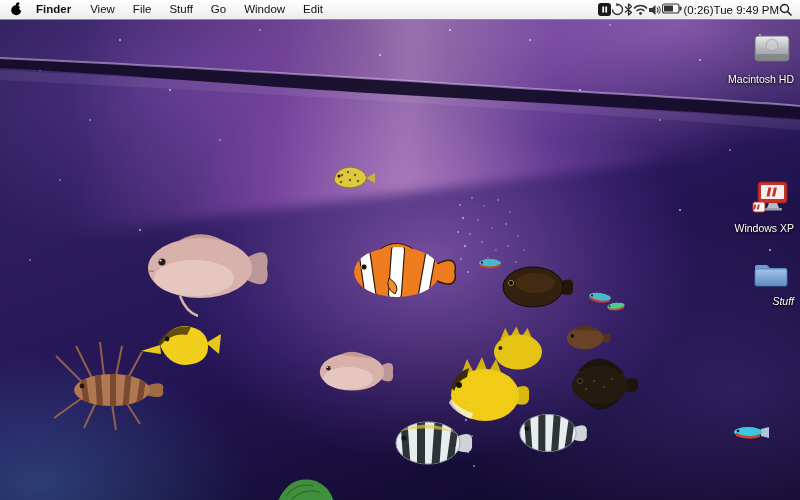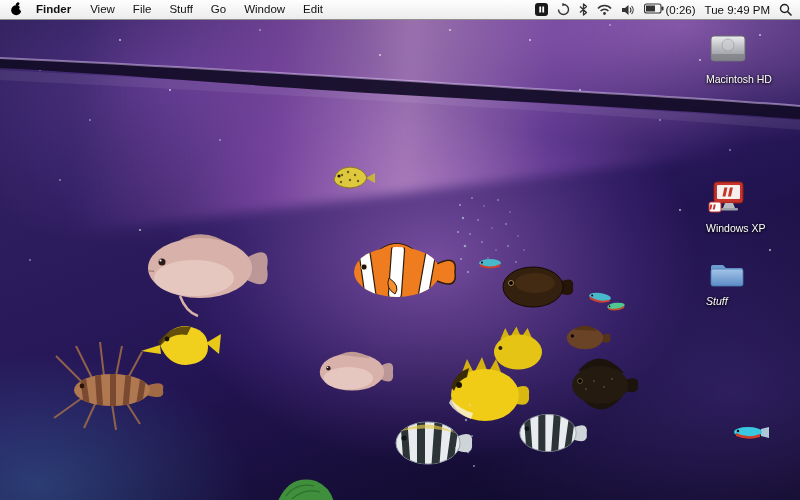--- a/index.html
+++ b/index.html
@@ -22,28 +22,28 @@
 
   
   .menubar{position:absolute;top:0;left:0;right:0;height:19px;z-index:20;
     background:linear-gradient(#fefefe,#ececec);border-bottom:1px solid #8f8f8f;
     display:flex;justify-content:space-between;align-items:center;
     padding:0 8px;font-size:11.5px;color:#111;}
   .mb-left{display:flex;}
   .mb-item{padding:0 9px;line-height:19px;cursor:default;}
   .mb-item.bold{font-weight:bold;padding:0 10px 0 8px;}
   .apple{display:flex;align-items:center;padding:0 5px 0 2px;}
-  .mb-right{display:flex;align-items:center;gap:9px;}
+  .mb-right{display:flex;align-items:center;}
   .st-ico{display:flex;align-items:center;}
   .mb-clock{white-space:nowrap;}
   .mb-batt-text{margin-left:2px;}
 
   
   .desk-icon{position:absolute;width:88px;display:flex;flex-direction:column;
-    align-items:flex-start;gap:1px;z-index:5;cursor:default;}
+    align-items:flex-end;gap:1px;z-index:5;cursor:default;}
   .desk-icon .lbl{font-size:10.5px;color:#fff;line-height:12px;
     text-shadow:0 1px 3px rgba(0,0,0,.95),0 0 2px rgba(0,0,0,.8);white-space:nowrap;}
   #di-hd{right:6px;top:32px;}
   #di-xp{right:6px;top:180px;}
   #di-stuff{right:6px;top:258px;font-style:italic;}
 </style>
 </head>
 <body>
 
 <div class="desktop">

